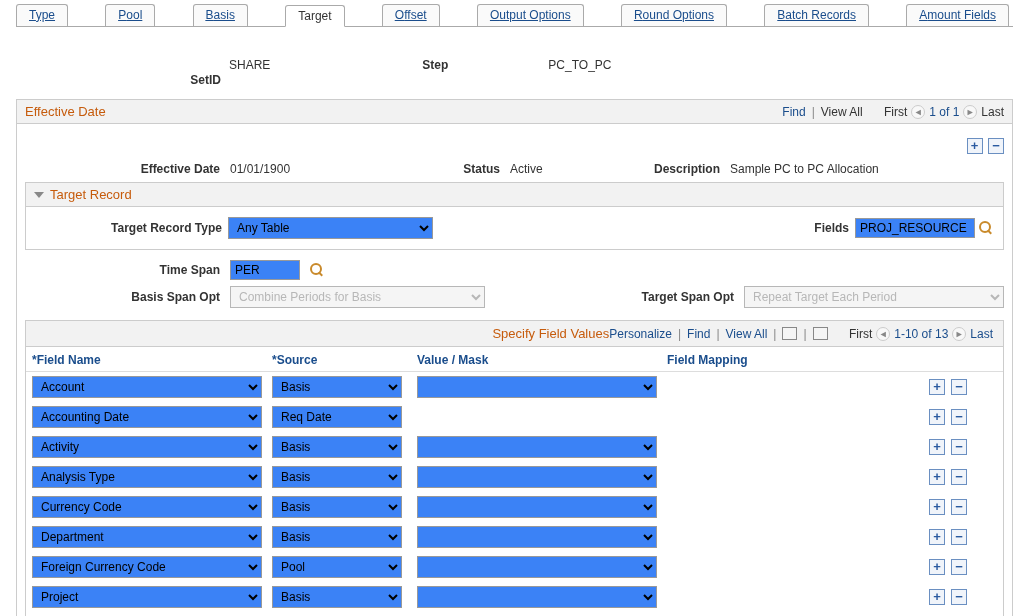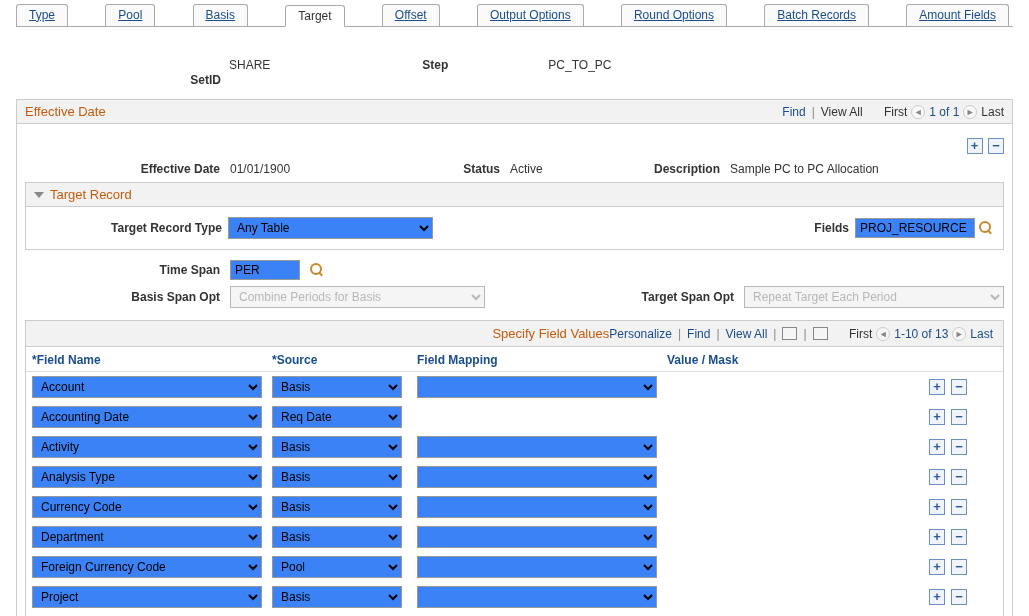--- a/index.html
+++ b/index.html
@@ -264,22 +264,22 @@
           <span class="nav-arrow">◄</span>
           <a href="#">1-10 of 13</a>
           <span class="nav-arrow">►</span>
           <a href="#">Last</a>
         </span>
       </div>
       <div class="fv-body">
         <div class="column-headers">
           <div class="col-h req">Field Name</div>
           <div class="col-h req">Source</div>
+          <div class="col-h">Value / Mask</div>
           <div class="col-h">Field Mapping</div>
-          <div class="col-h">Value / Mask</div>
           <div></div>
         </div>
         <div id="fv-rows">
             <div class="fv-row">
               <div><select class="fn"><option>Account</option></select></div>
               <div><select class="src"><option>Basis</option></select></div>
               <div><select class="map"><option></option></select></div>
               <div></div>
               <div class="fv-actions">
                 <span class="icon-btn">+</span>

